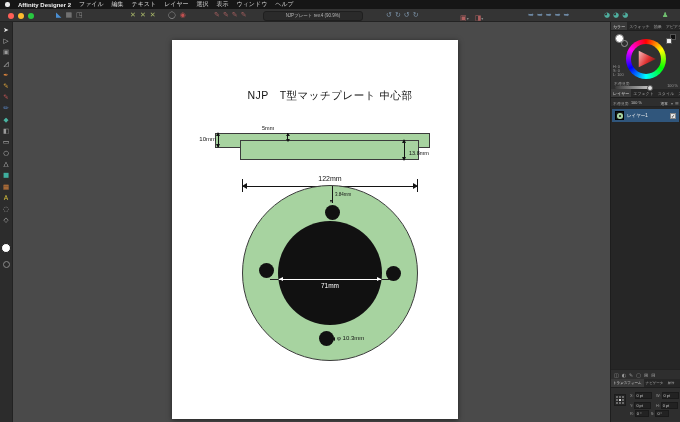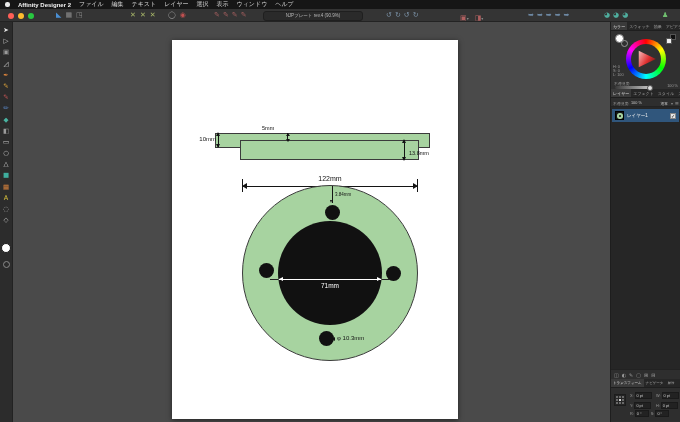--- a/index.html
+++ b/index.html
@@ -155,20 +155,21 @@
     <span style="display:contents">
       
     <span class="tool" style="color:#e6e6e6">➤</span><span class="tool" style="color:#cfcfcf">▷</span><span class="tool" style="color:#9a9a9a">▣</span><span class="tool" style="color:#cfcfcf">◿</span><span class="tool" style="color:#d9823b">✒</span><span class="tool" style="color:#d9a13b">✎</span><span class="tool" style="color:#c25454">✎</span><span class="tool" style="color:#5b87c6">✏</span><span class="tool" style="color:#49b3a1">◆</span><span class="tool" style="color:#9a9a9a">◧</span><span class="tool" style="color:#c8c8c8">▭</span><span class="tool" style="color:#c8c8c8">○</span><span class="tool" style="color:#c8c8c8">△</span><span class="tool" style="color:#3fae9e">■</span><span class="tool" style="color:#d9823b">▦</span><span class="tool" style="color:#d9c23b">A</span><span class="tool" style="color:#bbbbbb">◌</span><span class="tool" style="color:#bbbbbb">◇</span></span>
     <span id="color-well"></span>
     <span id="stroke-well"></span>
   </div>
 
   <div id="canvas" class="a">
     <div id="page" class="a">
 
+      <div id="dwg-title" class="a">NJP　T型マッチプレート 中心部</div>
 
       <div class="a green" style="left:43px;top:93px;width:215px;height:14.5px"></div>
       <div class="a green" style="left:68px;top:100px;width:179px;height:20px"></div>
 
       <div class="a dimtxt" style="left:18px;top:95.5px;width:26px;text-align:right;font-size:6px">10mm</div>
       <div class="a dline" style="left:46px;top:93px;width:1px;height:14px"></div>
       <div class="a ah" style="left:44px;top:90px;border:2.5px solid transparent;border-bottom:4px solid #141414"></div>
       <div class="a ah" style="left:44px;top:104px;border:2.5px solid transparent;border-top:4px solid #141414"></div>
 
       <div class="a dimtxt" style="left:90px;top:85px;font-size:5.5px">5mm</div>

